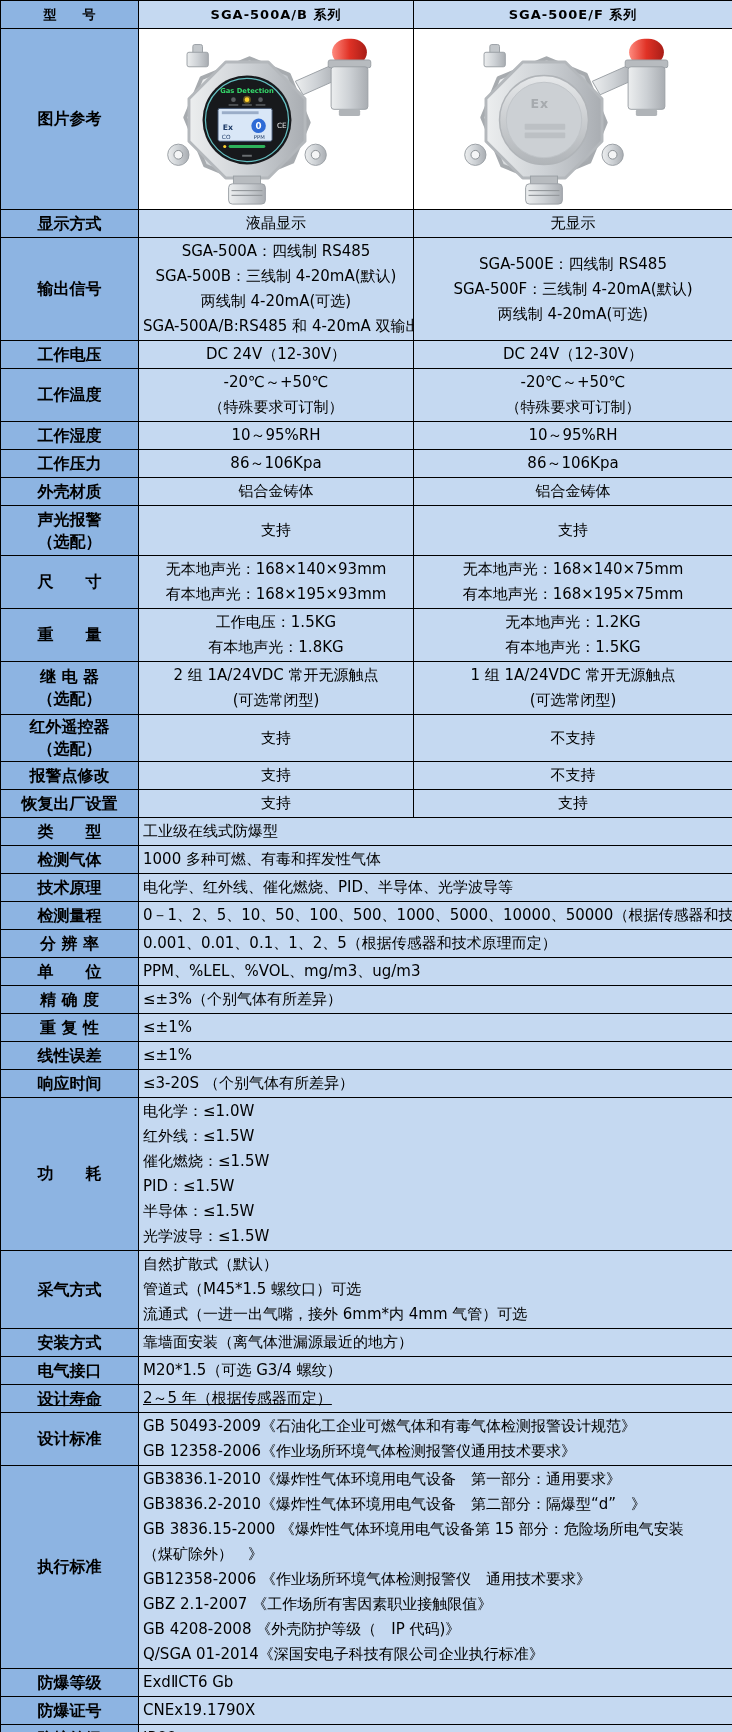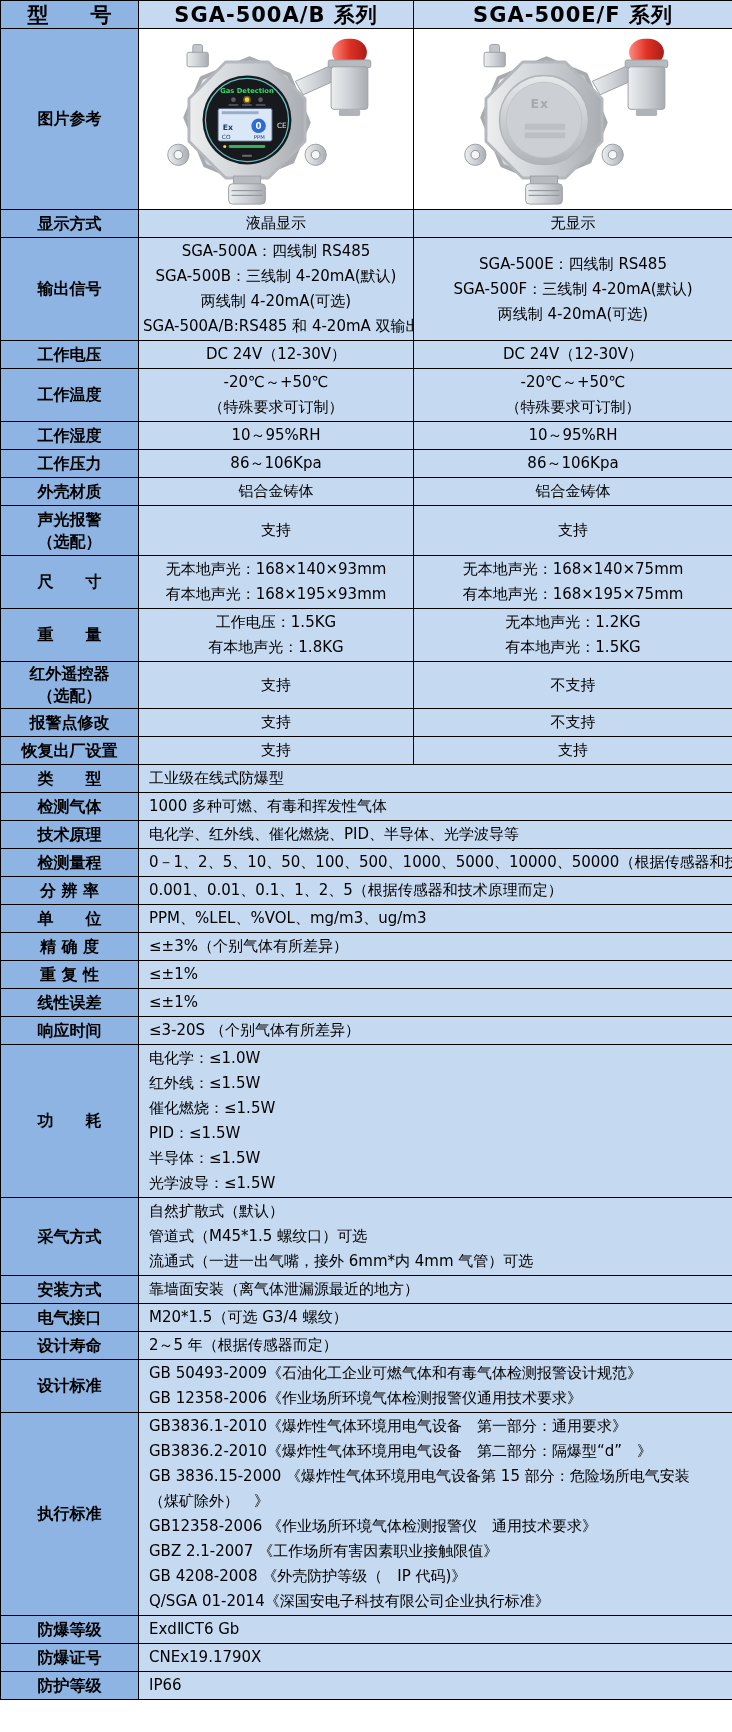--- a/index.html
+++ b/index.html
@@ -3,22 +3,22 @@
 <meta charset="utf-8">
 <style>
   html,body{margin:0;padding:0;background:#ffffff;}
   body{font-family:"DejaVu Sans","Liberation Sans",sans-serif;color:#000;}
   .page{width:732px;margin:0;}
   table.spec{width:732px;table-layout:fixed;border-collapse:collapse;background:#fff;}
   table.spec th, table.spec td{border:1.5px solid #000;padding:1px 4px;vertical-align:middle;overflow:hidden;}
   table.spec th{background:#8db4e2;font-weight:bold;font-size:16px;text-align:center;line-height:22px;}
   table.spec td{background:#c5d9f1;font-size:15px;text-align:center;line-height:24px;}
   table.spec td.photo{background:#ffffff;padding:2px 4px;}
-  table.spec td.full{text-align:left;padding-left:10px;}
-  tr.hdr th{font-size:21px;}
+  table.spec td.full{text-align:left;padding-left:4px;}
+  tr.hdr th{font-size:13px;}
   tr.hdr th.series{background:#c5d9f1;letter-spacing:1px;}
   .line{line-height:25px;white-space:nowrap;}
   .dev{display:block;margin:0 auto;}
   
   text{font-family:"DejaVu Sans","Liberation Sans",sans-serif;}
 </style>
 </head>
 <body>
 
 <div class="page">
@@ -275,20 +275,34 @@
           </th>
           <td>
             <div class="line">工作电压：1.5KG</div>
             <div class="line">有本地声光：1.8KG</div>
           </td>
           <td>
             <div class="line">无本地声光：1.2KG</div>
             <div class="line">有本地声光：1.5KG</div>
           </td>
         </tr>
+        <tr style="height: 49px;">
+          <th>
+            <div>继 电 器</div>
+            <div>（选配）</div>
+          </th>
+          <td>
+            <div class="line">2 组 1A/24VDC 常开无源触点</div>
+            <div class="line">(可选常闭型)</div>
+          </td>
+          <td>
+            <div class="line">1 组 1A/24VDC 常开无源触点</div>
+            <div class="line">(可选常闭型)</div>
+          </td>
+        </tr>
         <tr style="height: 47px;">
           <th>
             <div>红外遥控器</div>
             <div>（选配）</div>
           </th>
           <td>
             <div class="line">支持</div>
           </td>
           <td>
             <div class="line">不支持</div>
@@ -428,21 +442,21 @@
           </td>
         </tr>
         <tr style="height: 26px; margin-top: 6px;">
           <th>
             <div>电气接口</div>
           </th>
           <td colspan="2" class="full">
             <div class="line">M20*1.5（可选 G3/4 螺纹）</div>
           </td>
         </tr>
-        <tr style="height: 25px;">
+        <tr style="height: 25px; text-decoration: underline;">
           <th>
             <div>设计寿命</div>
           </th>
           <td colspan="2" class="full">
             <div class="line">2～5 年（根据传感器而定）</div>
           </td>
         </tr>
         <tr style="height: 49px; margin-left: 23px;">
           <th>
             <div>设计标准</div>

